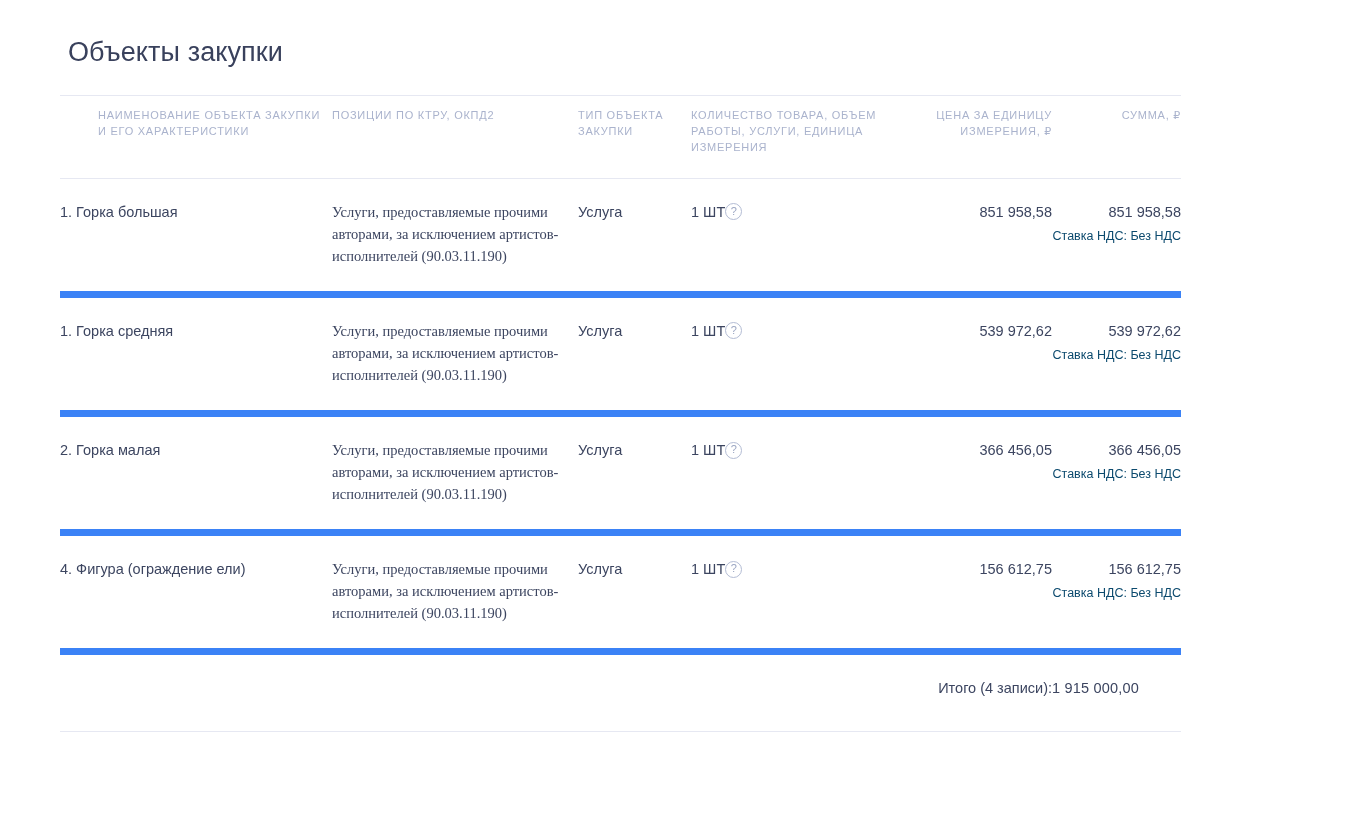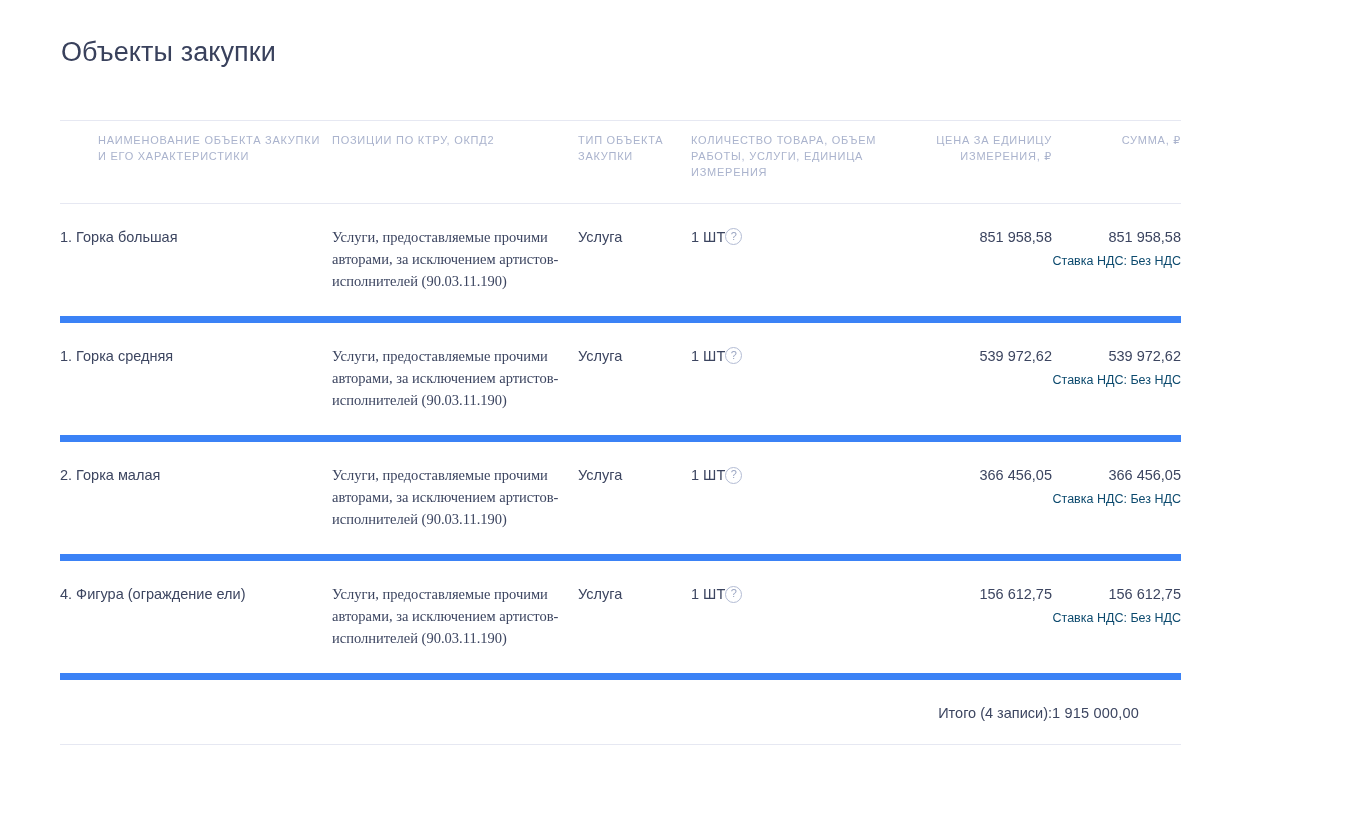--- a/index.html
+++ b/index.html
@@ -19,34 +19,34 @@
 
   .page {
     width: 1347px;
     height: 815px;
     padding: 0;
     position: relative;
   }
 
   .page-title {
     position: absolute;
-    left: 61px;
+    left: 68px;
     top: 36px;
     font-size: 27px;
     font-weight: 400;
     color: #39415c;
     letter-spacing: 0.1px;
     line-height: 1.2;
     margin: 0;
   }
 
   .table-wrap {
     position: absolute;
     left: 60px;
-    top: 120px;
+    top: 95px;
     width: 1121px;
   }
 
   table.objects {
     width: 100%;
     border-collapse: collapse;
     table-layout: fixed;
   }
 
   table.objects th {
@@ -115,21 +115,21 @@
     display: block;
     margin-top: 5px;
     font-size: 12.5px;
     color: #0c4a6e;
     line-height: 1.4;
   }
 
   
   tr.totals-row td {
     border-bottom: 1px solid #e6e8f2;
-    padding: 22px 0 20px 0;
+    padding: 22px 0 32px 0;
   }
   .totals-label {
     text-align: right;
     font-size: 14.5px;
     color: #8d98b8;
     padding-right: 0;
     vertical-align: middle;
   }
   .totals-value {
     font-size: 21px;

